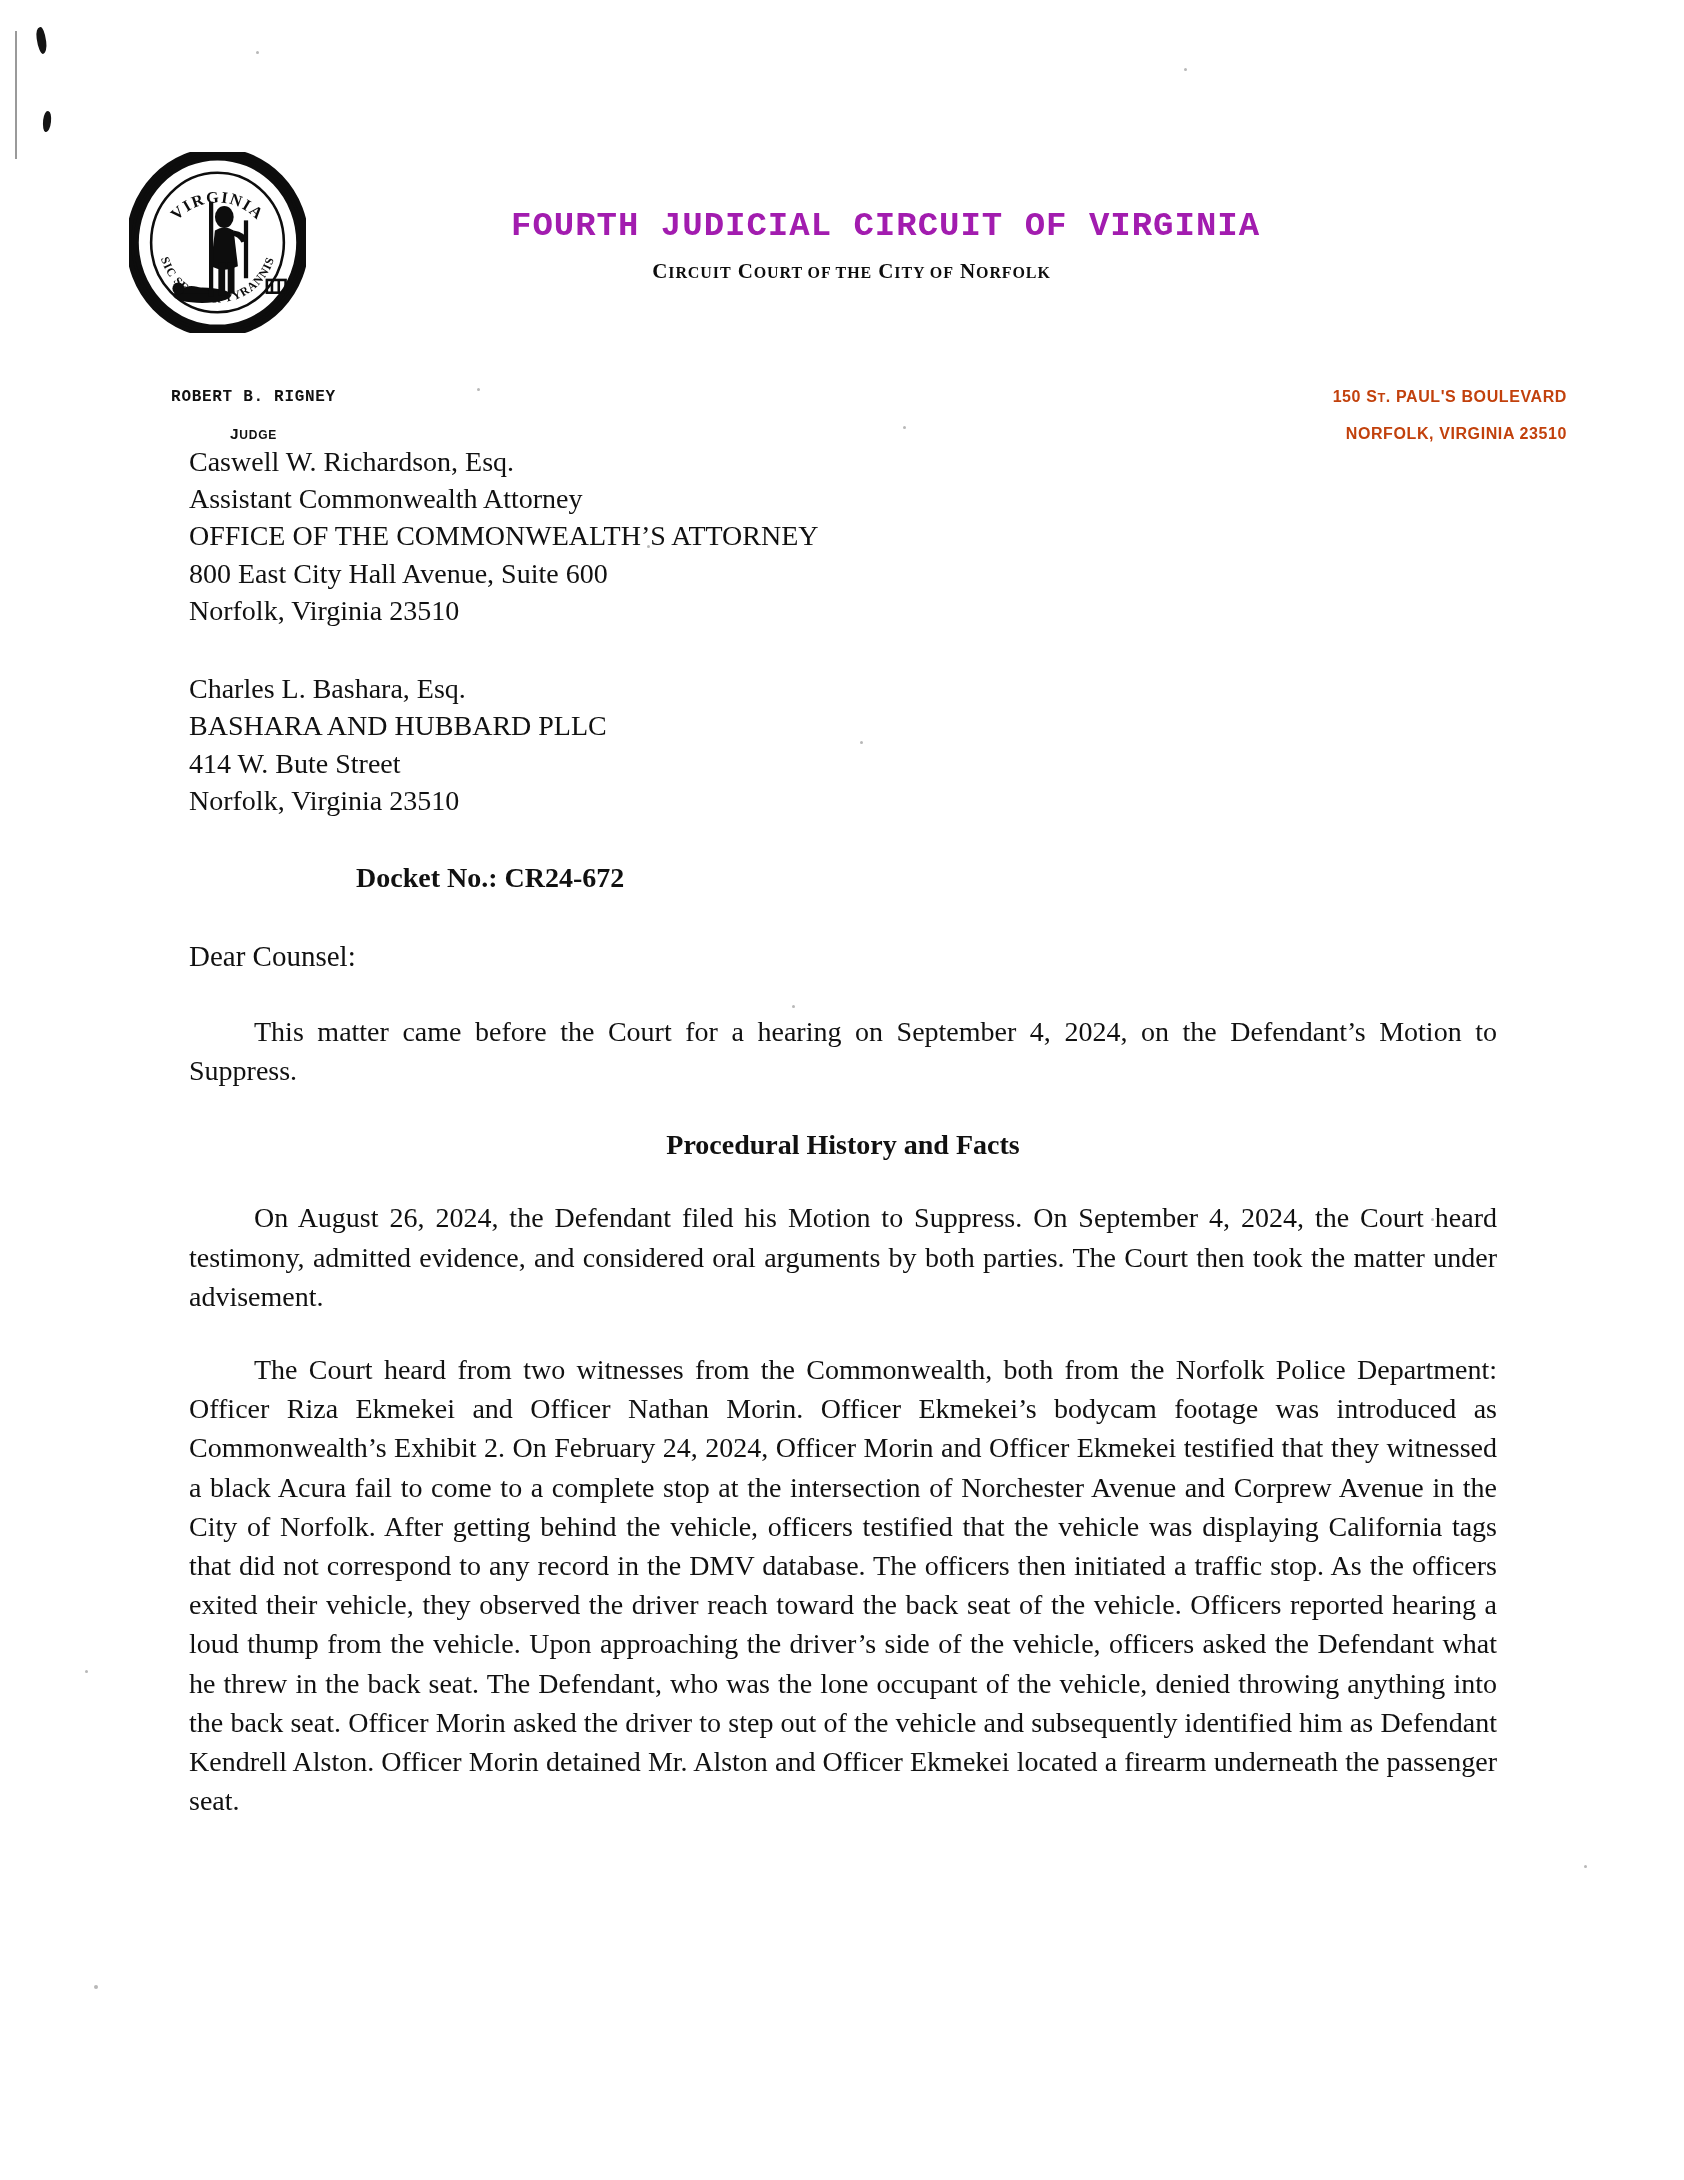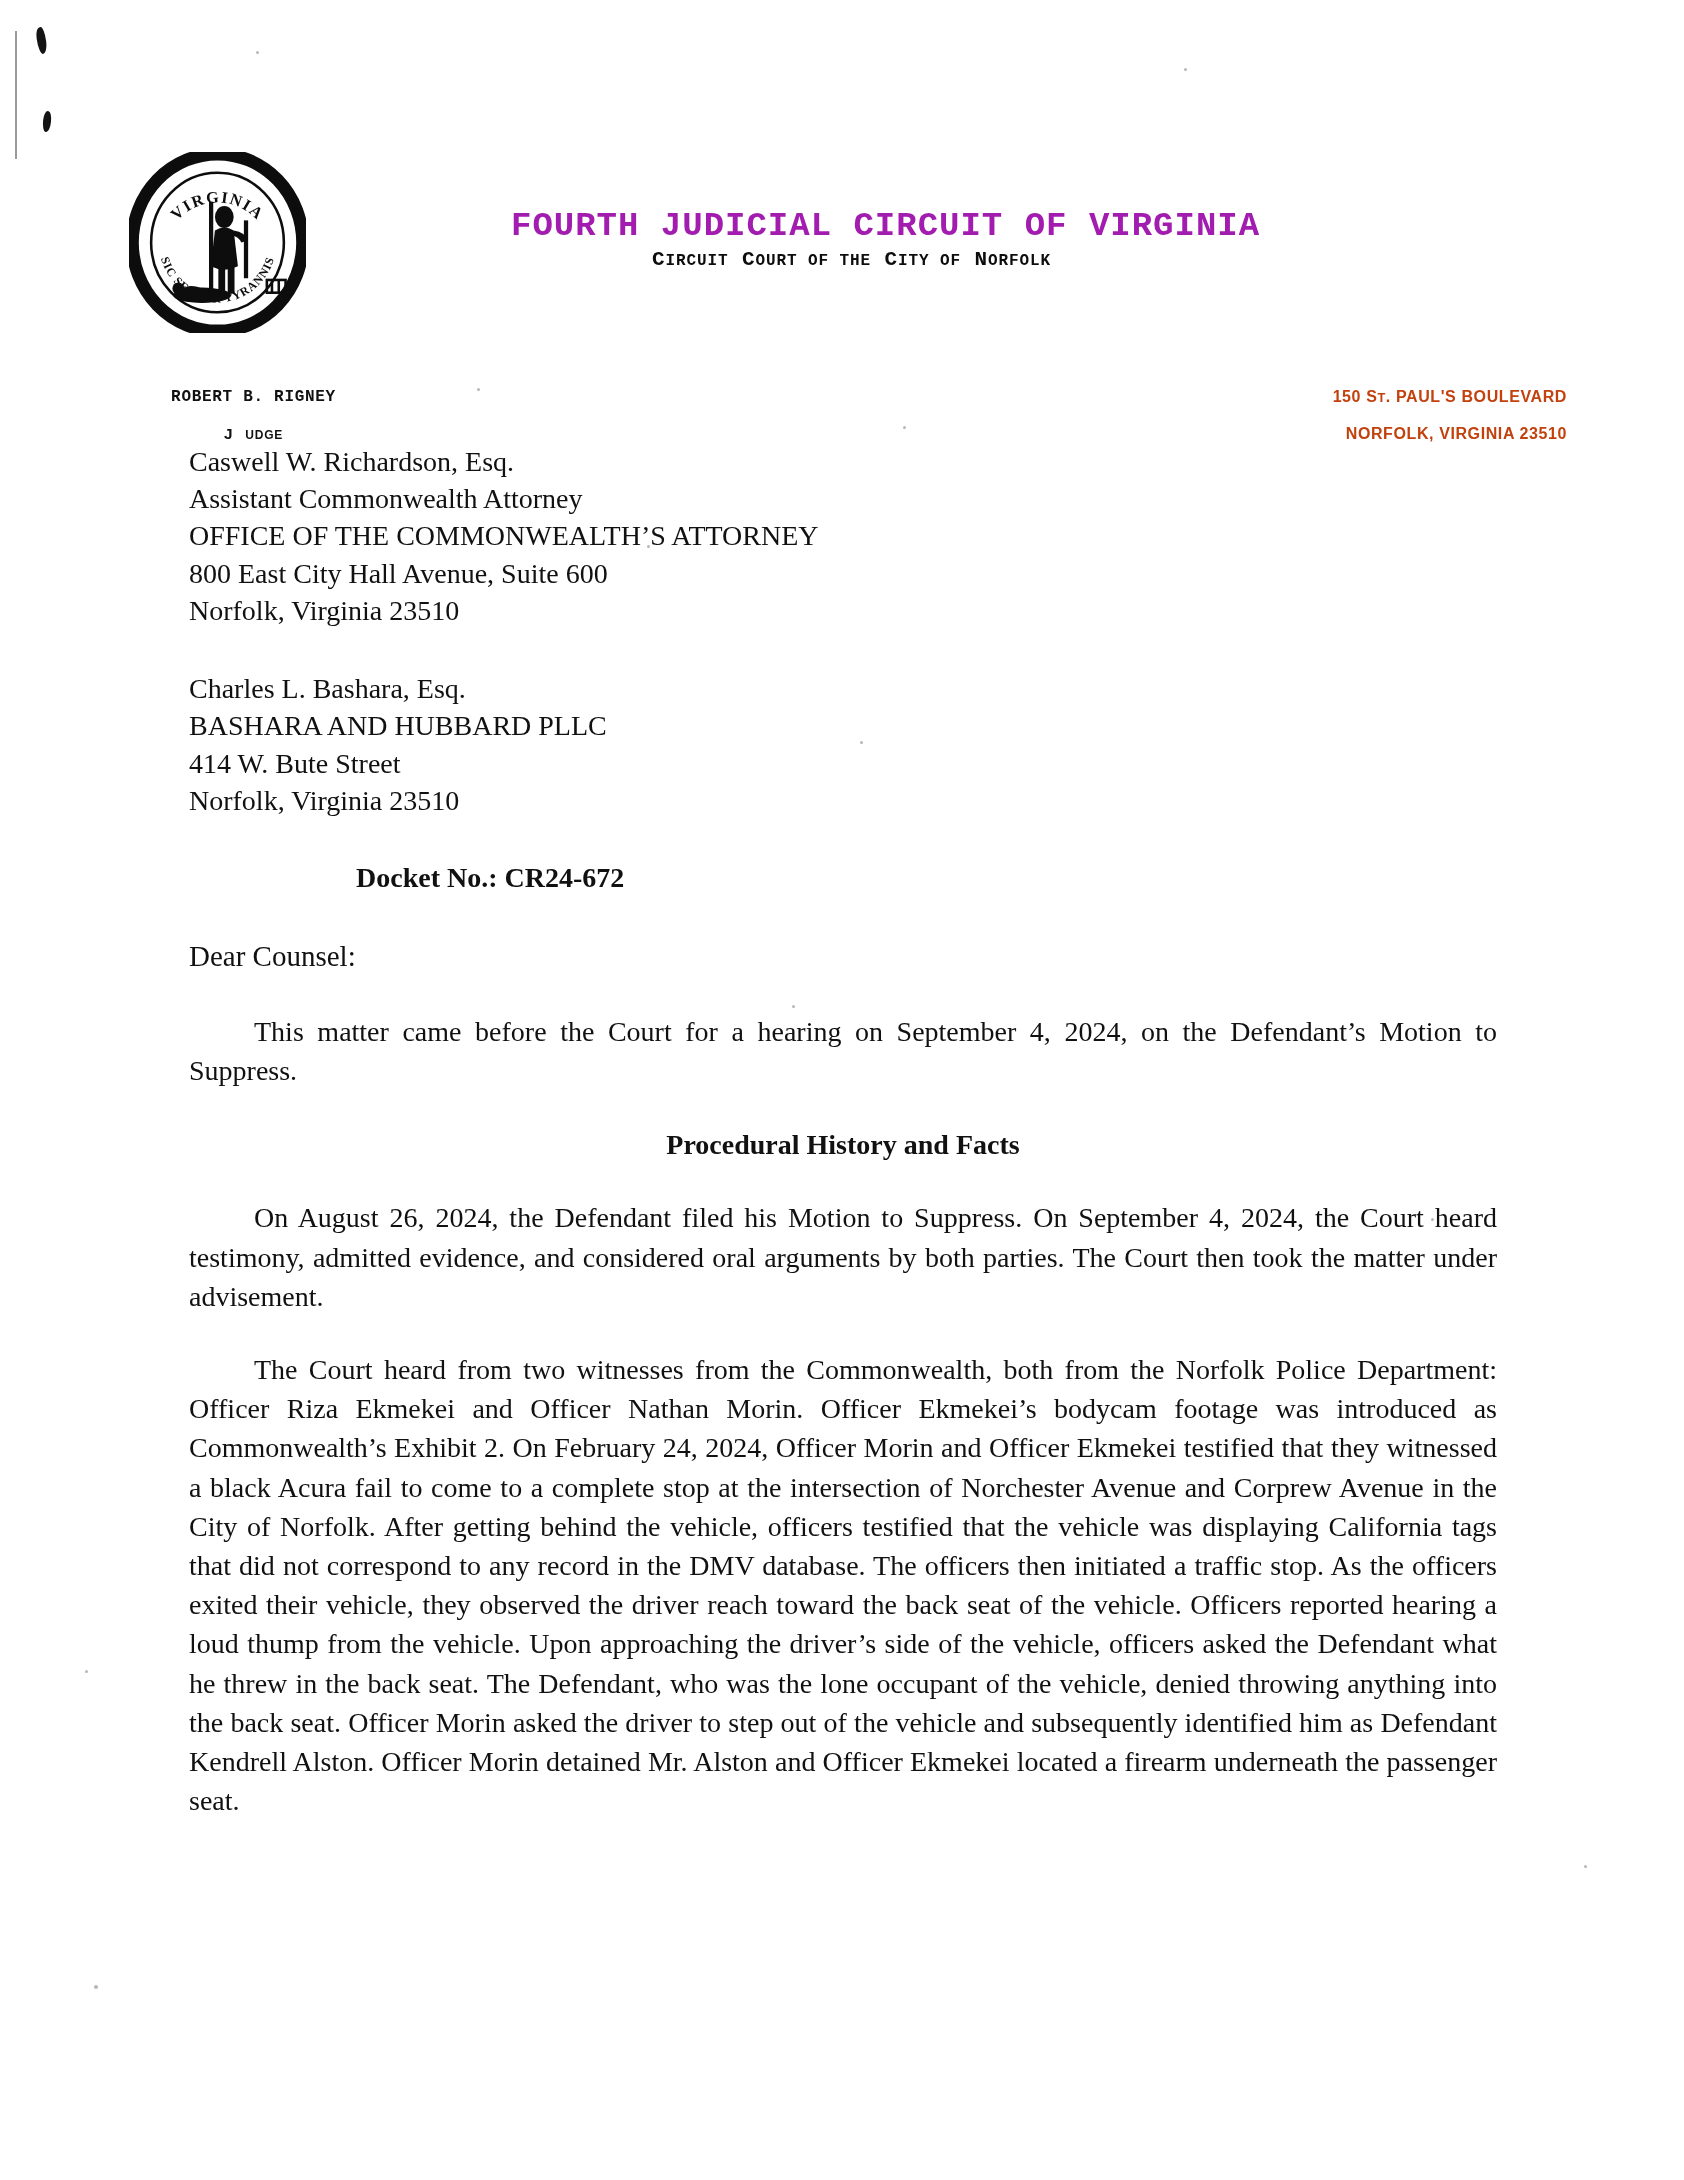--- a/index.html
+++ b/index.html
@@ -73,26 +73,26 @@
   }
   .court-line-1 {
     font-family: Liberation Mono, monospace;
     font-weight: bold;
     font-size: 34px;
     letter-spacing: 1px;
     color: #a21caf;
     white-space: nowrap;
   }
   .court-line-2 {
-    font-family: Liberation Mono, monospace;
+    font-family: Liberation Serif, serif;
     font-weight: bold;
     font-size: 21px;
     letter-spacing: 0.9px;
     color: #0d0d0d;
-    margin-top: 3px;
+    margin-top: 14px;
     white-space: nowrap;
   }
   .court-line-2 .sc { font-size: 16px; }
 
   .judge-block {
     position: absolute;
     left: 143px;
     top: 388px;
     text-align: center;
     width: 221px;
@@ -106,21 +106,21 @@
     white-space: nowrap;
   }
   .judge-title {
     font-family: "Liberation Sans", sans-serif;
     font-weight: bold;
     font-size: 15.3px;
     letter-spacing: 0.8px;
     color: #111;
     margin-top: 19px;
   }
-  .judge-title .sc { font-size: 12px; padding-left: 12px; }
+  .judge-title .sc { font-size: 12px; }
 
   .addr-block {
     position: absolute;
     right: 118px;
     top: 388px;
     text-align: right;
   }
   .addr-line {
     font-family: "Liberation Sans", sans-serif;
     font-weight: bold;

